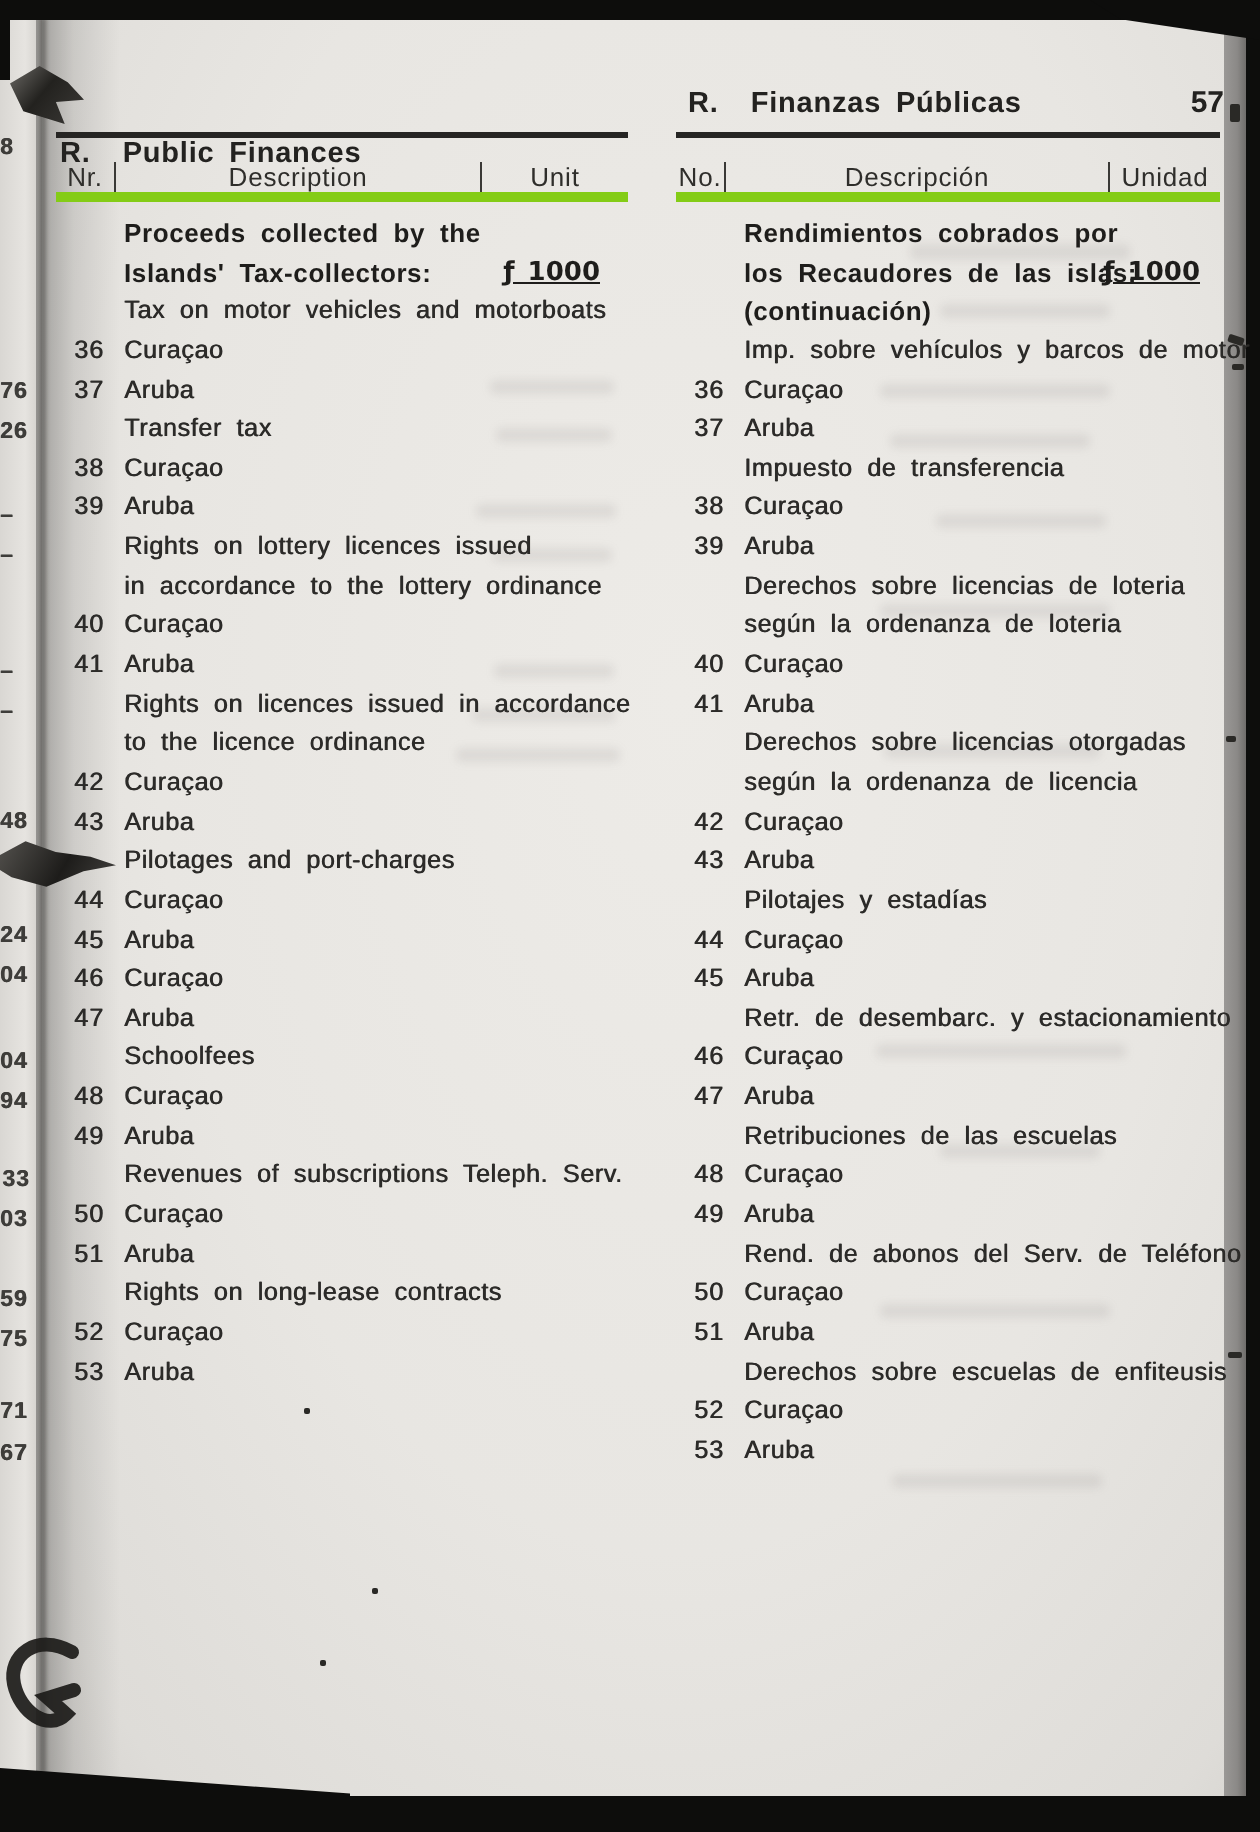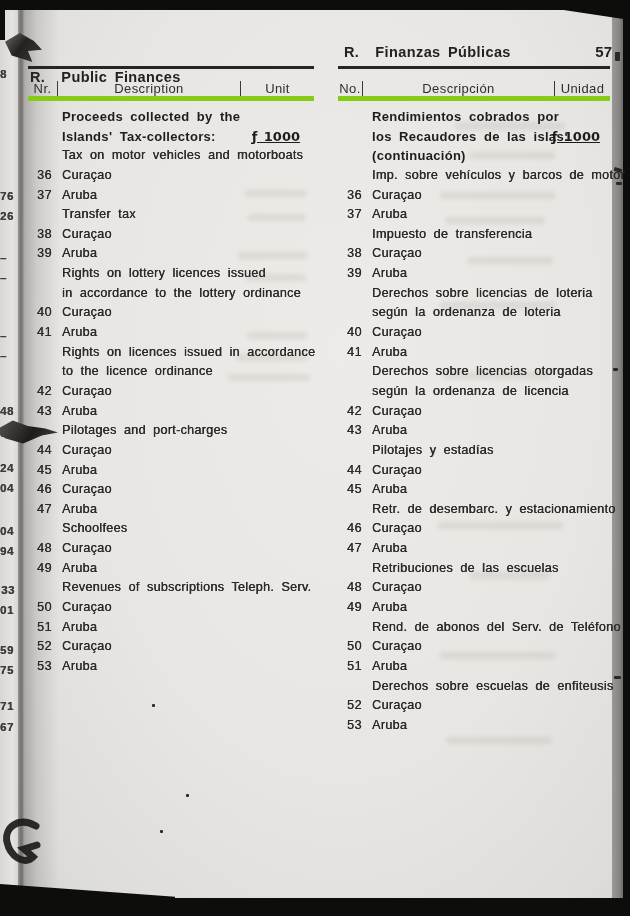--- a/index.html
+++ b/index.html
@@ -246,20 +246,24 @@
     </div>
     <div class="row">
       <span class="num">50</span>
       <span class="txt">Curaçao</span>
     </div>
     <div class="row">
       <span class="num">51</span>
       <span class="txt">Aruba</span>
     </div>
     <div class="row">
+      <span class="num"></span>
+      <span class="txt">Rights on long-lease contracts</span>
+    </div>
+    <div class="row">
       <span class="num">52</span>
       <span class="txt">Curaçao</span>
     </div>
     <div class="row">
       <span class="num">53</span>
       <span class="txt">Aruba</span>
     </div>
   </div>
 <div id="rows-right" class="rows">
     <div class="row bold">
@@ -401,21 +405,21 @@
     <span class="margin-num" style="top: 272px;">–</span>
     <span class="margin-num" style="top: 330px;">–</span>
     <span class="margin-num" style="top: 350px;">–</span>
     <span class="margin-num" style="top: 405px;">48</span>
     <span class="margin-num" style="top: 427px;">9</span>
     <span class="margin-num" style="top: 462px;">24</span>
     <span class="margin-num" style="top: 482px;">04</span>
     <span class="margin-num" style="top: 525px;">04</span>
     <span class="margin-num" style="top: 545px;">94</span>
     <span class="margin-num" style="top: 584px; text-align: center;">33</span>
-    <span class="margin-num" style="top: 604px;">01</span>
+    <span class="margin-num" style="top: 604px;">03</span>
     <span class="margin-num" style="top: 644px;">59</span>
     <span class="margin-num" style="top: 664px;">75</span>
     <span class="margin-num" style="top: 700px;">71</span>
     <span class="margin-num" style="top: 721px;">67</span>
   </div>
 
 <div class="blob-top"></div>
 <div class="blob-mid"></div>
 <div class="hook-bottom">
   <svg width="52" height="62" viewBox="0 0 52 62">

